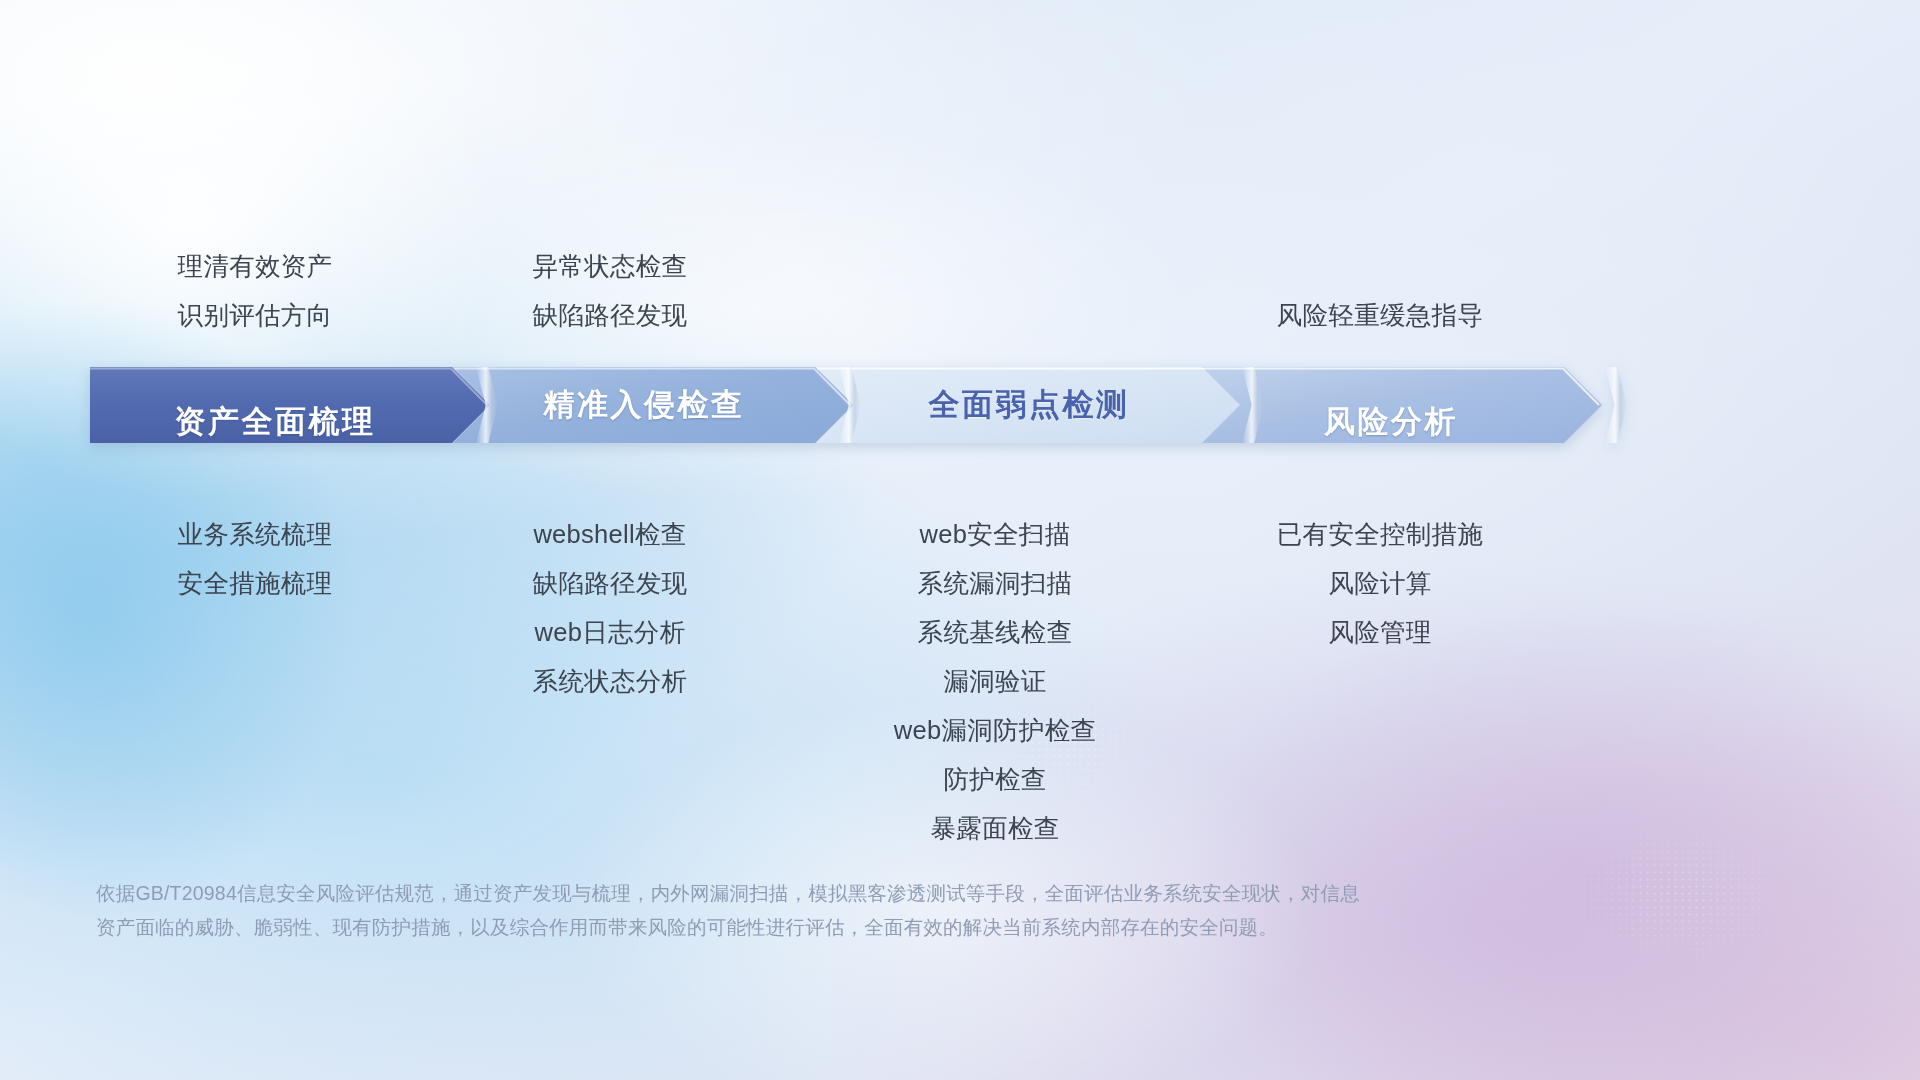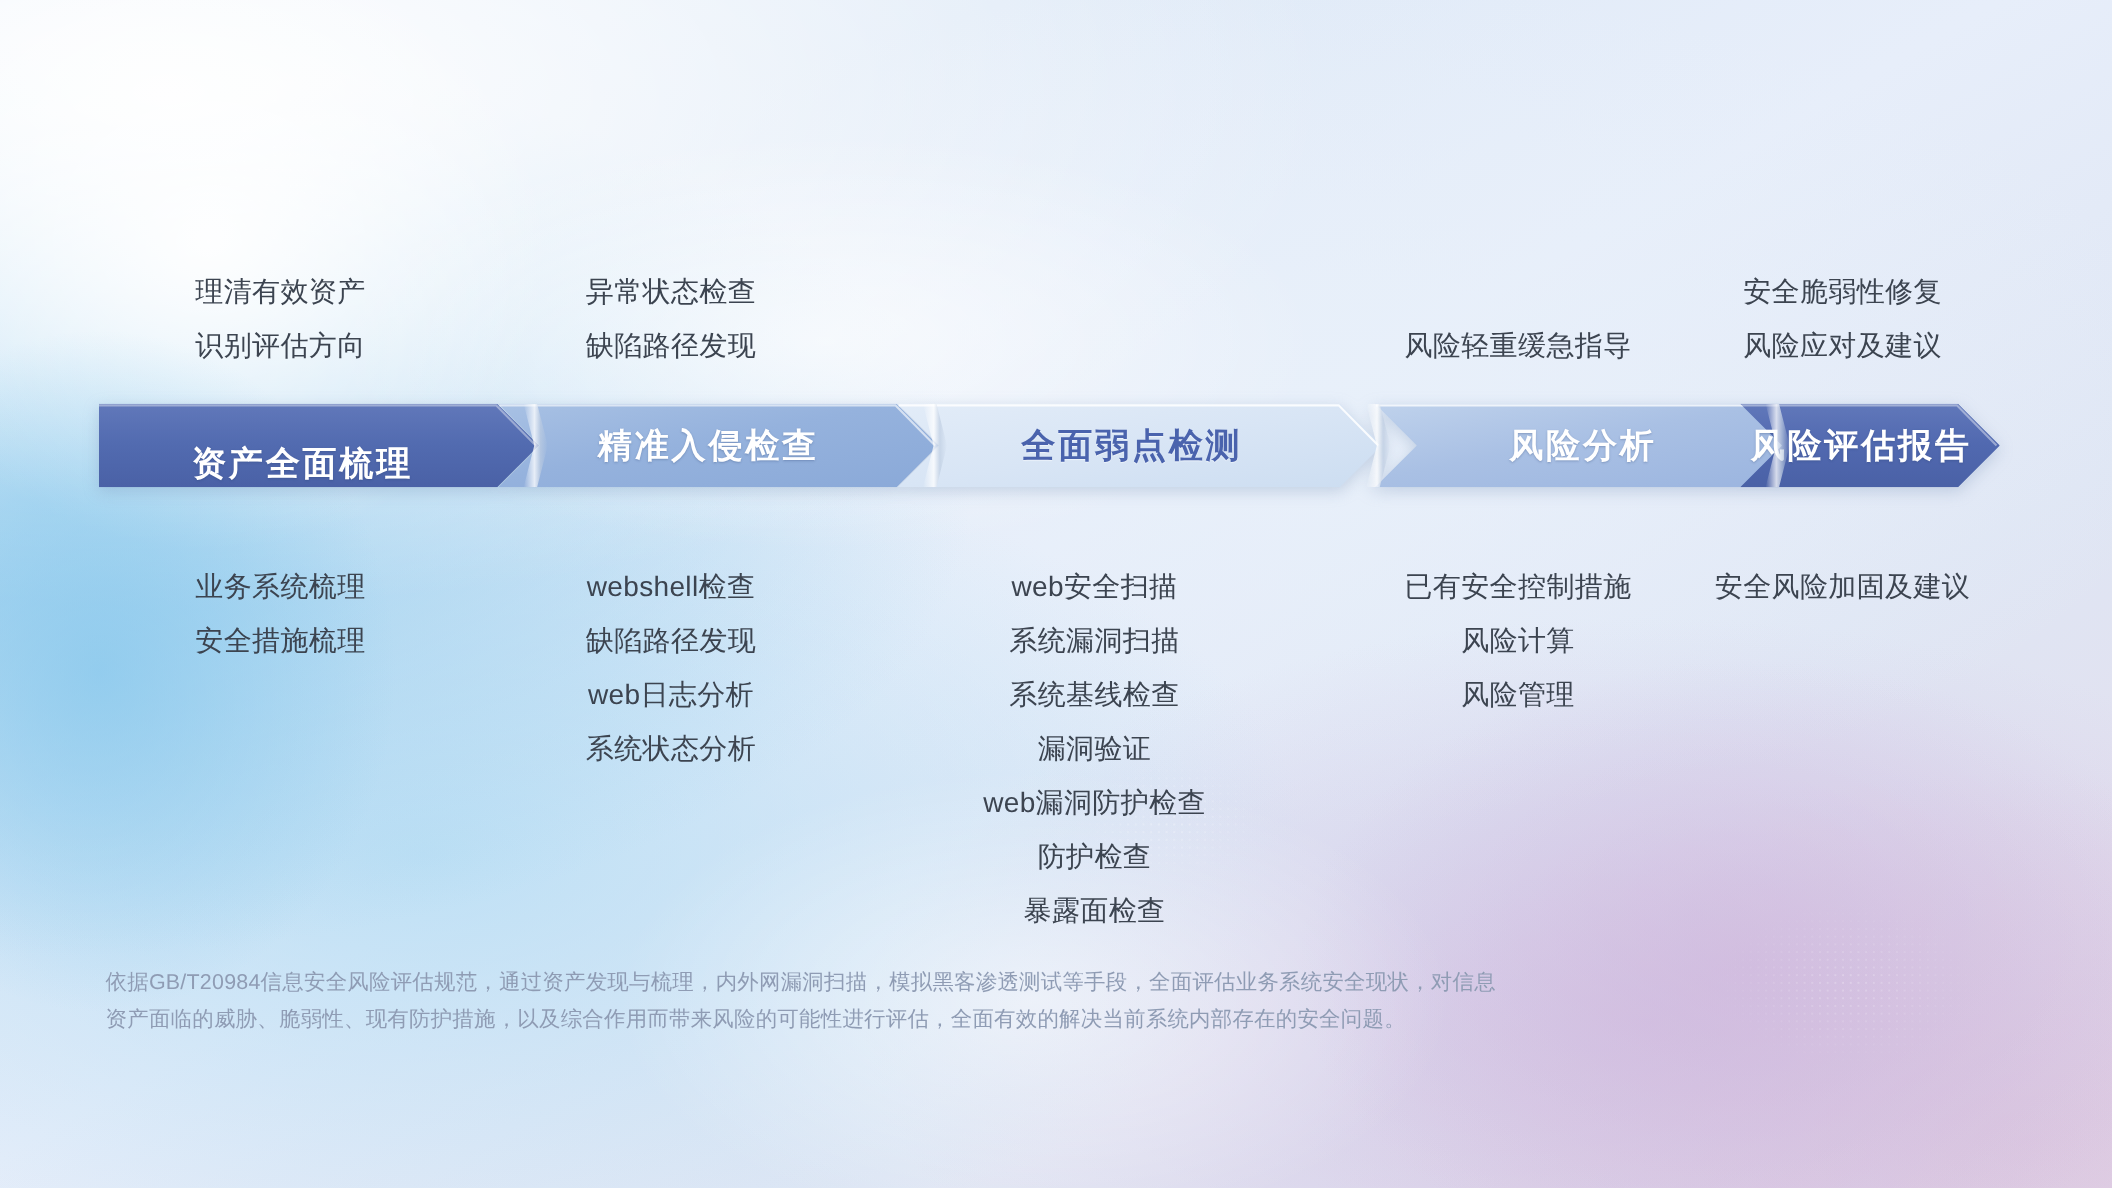--- a/index.html
+++ b/index.html
@@ -240,31 +240,20 @@
           <div class="item">风险轻重缓急指导</div>
         </div>
       </div>
       <div class="bot-wrap">
         <div class="item">已有安全控制措施</div>
         <div class="item">风险计算</div>
         <div class="item">风险管理</div>
       </div>
     </div>
 
-    <div class="col" style="left:1425px; width:320px;">
-      <div class="top-wrap">
-        <div class="top-list">
-          <div class="item">安全脆弱性修复</div>
-          <div class="item">风险应对及建议</div>
-        </div>
-      </div>
-      <div class="bot-wrap">
-        <div class="item">安全风险加固及建议</div>
-      </div>
-    </div>
 
   </div>
 
   <div class="band">
 
     <div class="chev" style="left:0px; width:400px;align-items:flex-end;">
       <svg class="shape" viewBox="0 0 400 76" preserveAspectRatio="none">
         <defs>
           <linearGradient id="g1" x1="0" y1="0" x2="0" y2="1">
             <stop offset="0%" stop-color="#6178ba"></stop>
@@ -304,50 +293,36 @@
             <stop offset="100%" stop-color="#ccddf1"></stop>
           </linearGradient>
         </defs>
         <path d="M0,0 L402,0 L440,38 L402,76 L0,76 L38,38 Z" fill="url(#g3)"></path>
         <path d="M1,1.5 L401,1.5 L437,38" fill="none" stroke="rgba(255,255,255,0.85)" stroke-width="2"></path>
       </svg>
       <span class="cap onlight" style="color:#4a63ad; margin-right:14px;">全面弱点检测</span>
     </div>
     <div class="seam" style="left:1152px;"></div>
 
-    <div class="chev" style="left:1160px; width:400px;">
+    <div class="chev" style="left:1112px; width:400px;align-items:flex-end;">
       <svg class="shape" viewBox="0 0 400 76" preserveAspectRatio="none">
         <defs>
           <linearGradient id="g4" x1="0" y1="0" x2="1" y2="1">
             <stop offset="0%" stop-color="#bfd2ec"></stop>
             <stop offset="45%" stop-color="#a9c0e4"></stop>
             <stop offset="100%" stop-color="#9ab4df"></stop>
           </linearGradient>
         </defs>
         <path d="M0,0 L362,0 L400,38 L362,76 L0,76 L38,38 Z" fill="url(#g4)"></path>
         <path d="M1,1.5 L361,1.5 L397,38" fill="none" stroke="rgba(255,255,255,0.78)" stroke-width="2"></path>
       </svg>
       <span class="cap" style="color:#ffffff; margin-right:22px;">风险分析</span>
     </div>
     <div class="seam" style="left:1515px;"></div>
 
-    <div class="chev" style="left:1492px; width:236px;">
-      <svg class="shape" viewBox="0 0 236 76" preserveAspectRatio="none">
-        <defs>
-          <linearGradient id="g5" x1="0" y1="0" x2="0" y2="1">
-            <stop offset="0%" stop-color="#6178ba"></stop>
-            <stop offset="48%" stop-color="#5169b0"></stop>
-            <stop offset="100%" stop-color="#4a61a6"></stop>
-          </linearGradient>
-        </defs>
-        <path d="M0,0 L198,0 L236,38 L198,76 L0,76 L38,38 Z" fill="url(#g5)"></path>
-        <path d="M1,1.5 L197,1.5 L233,38" fill="none" stroke="rgba(255,255,255,0.42)" stroke-width="2"></path>
-      </svg>
-      <span class="cap" style="color:#ffffff; margin-right:16px;">风险评估报告</span>
-    </div>
 
   </div>
 
   <div class="footnote">
     <p>依据GB/T20984信息安全风险评估规范，通过资产发现与梳理，内外网漏洞扫描，模拟黑客渗透测试等手段，全面评估业务系统安全现状，对信息</p>
     <p>资产面临的威胁、脆弱性、现有防护措施，以及综合作用而带来风险的可能性进行评估，全面有效的解决当前系统内部存在的安全问题。</p>
   </div>
 
 </div>
 

